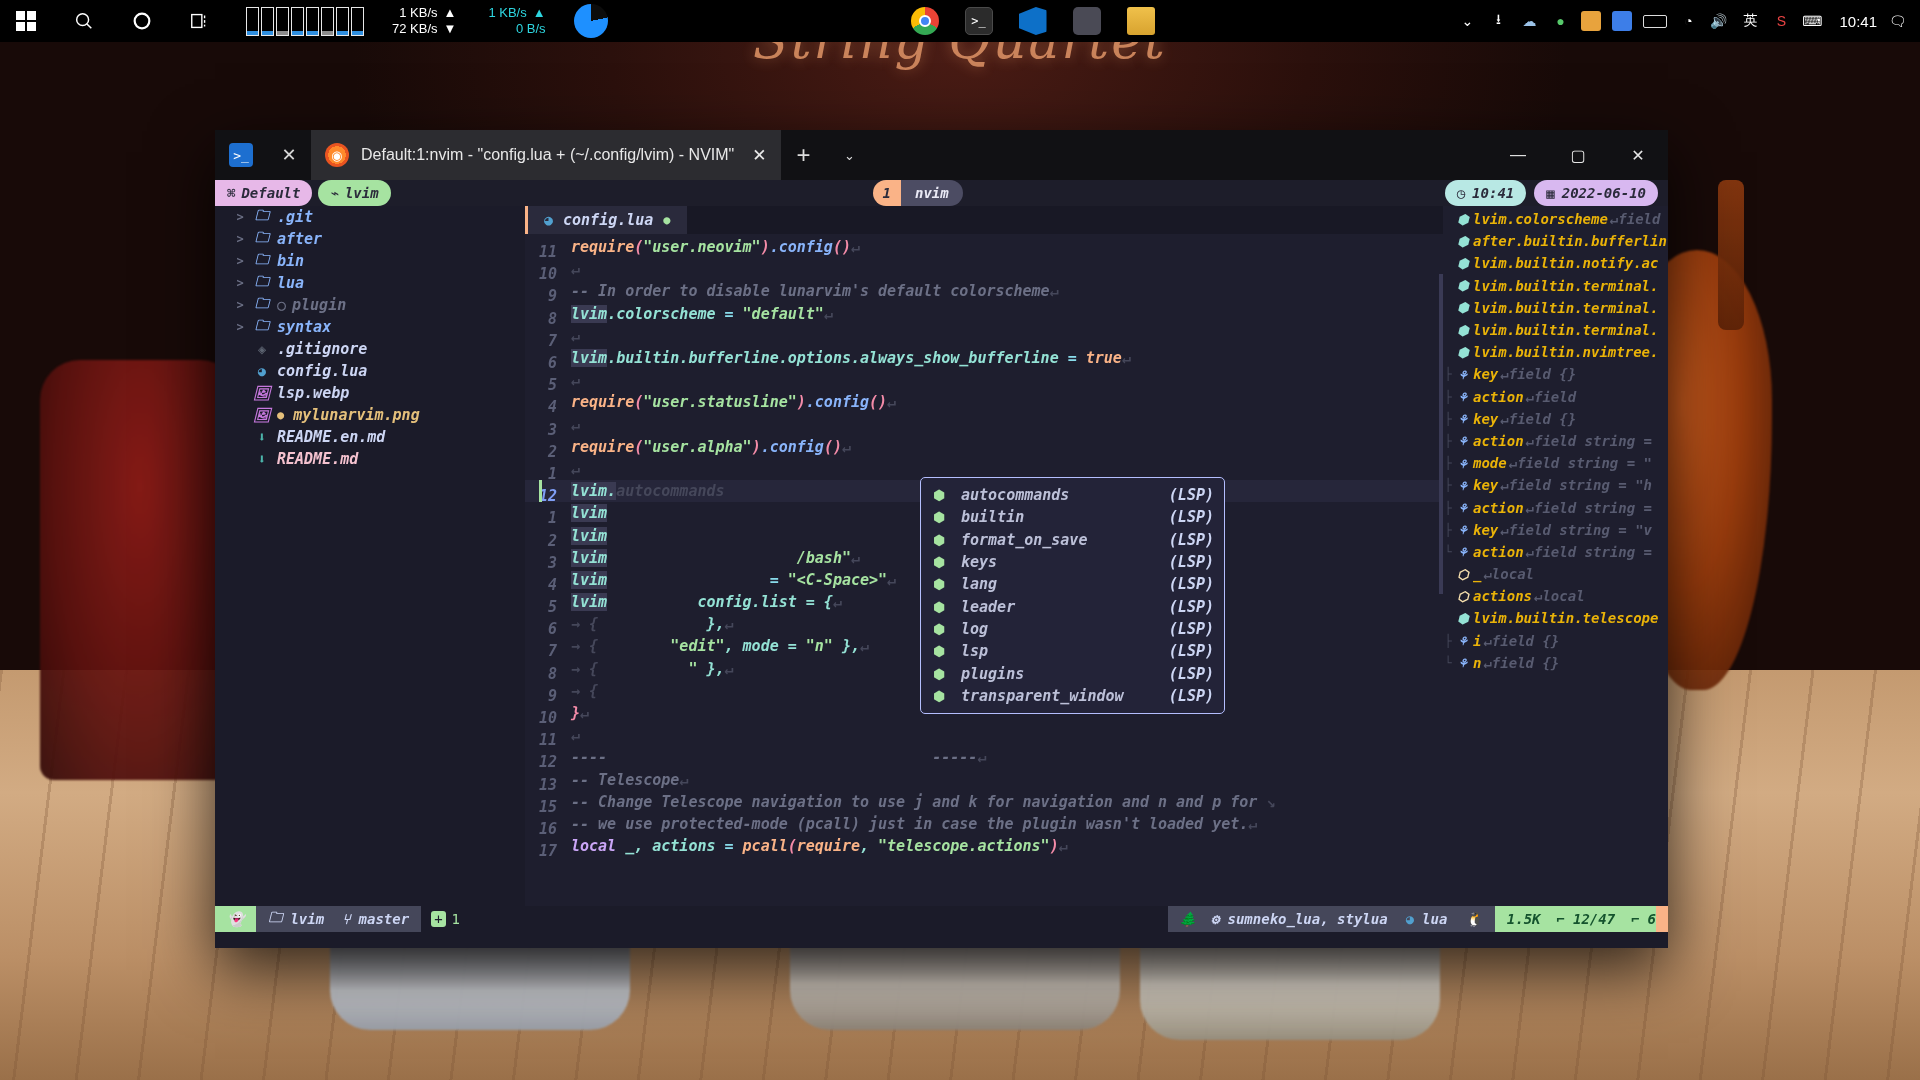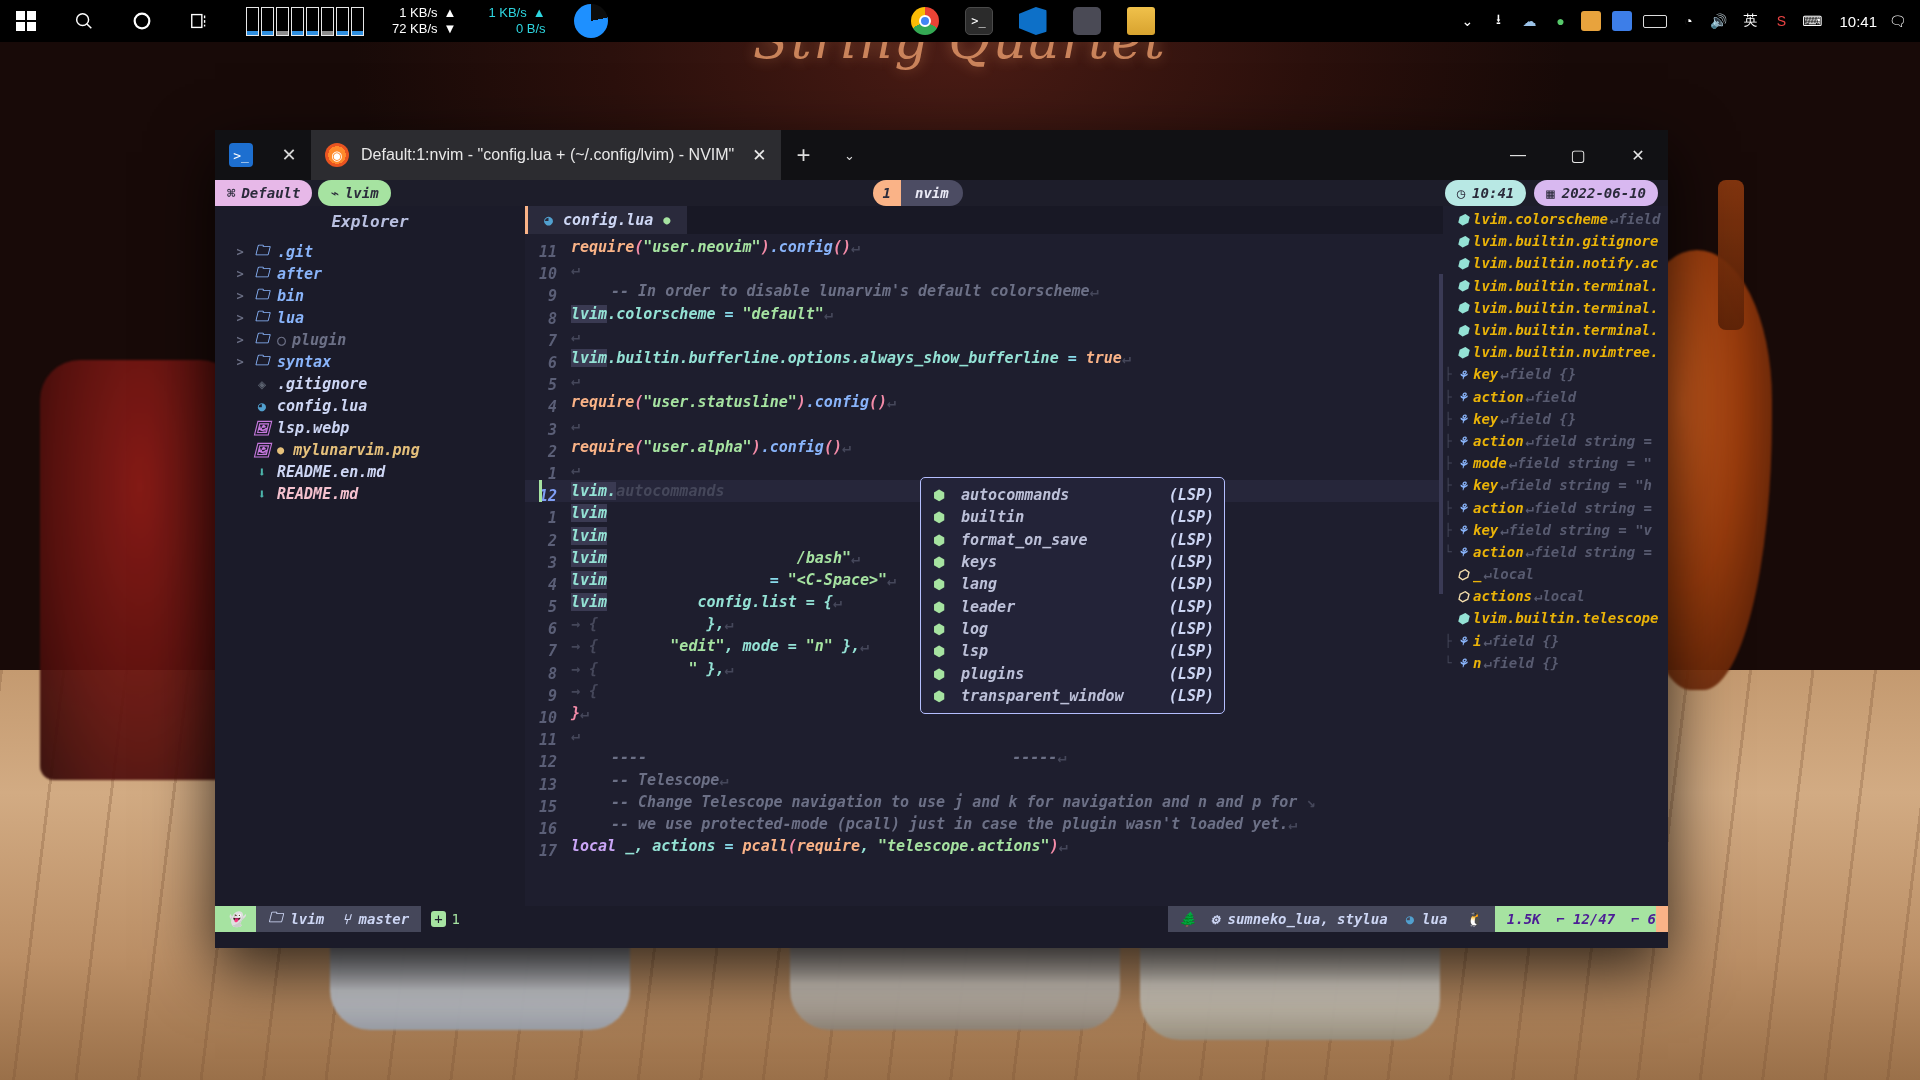--- a/index.html
+++ b/index.html
@@ -213,21 +213,21 @@
   .ctext { font-style:italic; font-weight:bold; font-size:15px; color:#cdd6f4; }
   .cursorline { background:#26263a; }
   .cur-marker { position:absolute; left:14px; width:3px; height:22px; background:#a6e3a1; }
 
   .t-fn   { color:#89b4fa; }
   .t-call { color:#fab387; }
   .t-str  { color:#a6e3a1; }
   .t-paren{ color:#f38ba8; }
   .t-var  { color:#94e2d5; }
   .t-op   { color:#89dceb; }
-  .t-com  { color:#6c7086;margin-left:40px; }
+  .t-com  { color:#6c7086; }
   .t-num  { color:#fab387; }
   .t-ws   { color:#45475a; }
   .t-local{ color:#cba6f7; }
   .hl-box { background:#3a3a52; }
 
   
   .popup {
     position:absolute; left:395px; top:243px; width:305px;
     background:#232338; border:1px solid #b4befe; border-radius:5px;
     padding:6px 0; z-index: 12;
@@ -251,21 +251,21 @@
   .sym-name { color:#eab308; }
   .sym-detail { color:#585b70; margin-left:2px; }
 
   
   .statusline { height:26px; display:flex; align-items:stretch; background:#1b1b29; font-size:14px; }
   .sl-seg { display:flex; align-items:center; gap:8px; padding:0 12px; font-style:italic; font-weight:bold; }
   .sl-mode { background:#a6e3a1; color:#1e1e2e; }
   .sl-dir  { background:#45475a; color:#cdd6f4; }
   .sl-mid  { flex:1; background:#1b1b29; }
   .sl-lsp  { background:#45475a; color:#cdd6f4; }
-  .sl-pos  { background:#a6e3a1; color:#4c1d95; }
+  .sl-pos  { background:#a6e3a1; color:#14532d; }
   .sl-cap { background:#1b1b29; color:#a6e3a1; padding:0 10px; display:flex; align-items:center; }
   .under-bar { height:16px; background:#1b1b29; }
   .orange-edge { position:absolute; right:0; bottom:16px; width:12px; height:26px; background:#fab387; }
 
   
   .scroll-thumb {
     position:absolute; right:0; top:40px; width:4px; height:320px; background:#3a3a55;
   }
 </style>
 </head>
@@ -413,21 +413,20 @@
         <span class="tmux-chip chip-date">
           <span>▦</span>
           <span>2022-06-10</span>
         </span>
       </div>
     </div>
 
     <div class="nvim">
 
       <div class="explorer">
-        <div class="explorer-title">Explorer</div>
         <div class="tree" id="tree">
             <div class="tree-row">
               <span class="tw-arrow">&gt;</span>
               <span class="tw-icon ic-folder">🗀</span>
               <span class="fold-name">.git</span>
             </div>
             <div class="tree-row">
               <span class="tw-arrow">&gt;</span>
               <span class="tw-icon ic-folder">🗀</span>
               <span class="fold-name">after</span>
@@ -585,21 +584,21 @@
       <div class="symbols" id="symbols">
           <div class="sym-row">
             <span class="sym-guide"></span>
             <span class="sym-ic ic-module">⬢</span>
             <span class="sym-name">lvim.colorscheme</span>
             <span class="sym-detail">↵field</span>
           </div>
           <div class="sym-row">
             <span class="sym-guide"></span>
             <span class="sym-ic ic-module">⬢</span>
-            <span class="sym-name">lvim.builtin.gitignore</span>
+            <span class="sym-name">after.builtin.bufferlin</span>
           </div>
           <div class="sym-row">
             <span class="sym-guide"></span>
             <span class="sym-ic ic-module">⬢</span>
             <span class="sym-name">lvim.builtin.notify.ac</span>
           </div>
           <div class="sym-row">
             <span class="sym-guide"></span>
             <span class="sym-ic ic-module">⬢</span>
             <span class="sym-name">lvim.builtin.terminal.</span>

